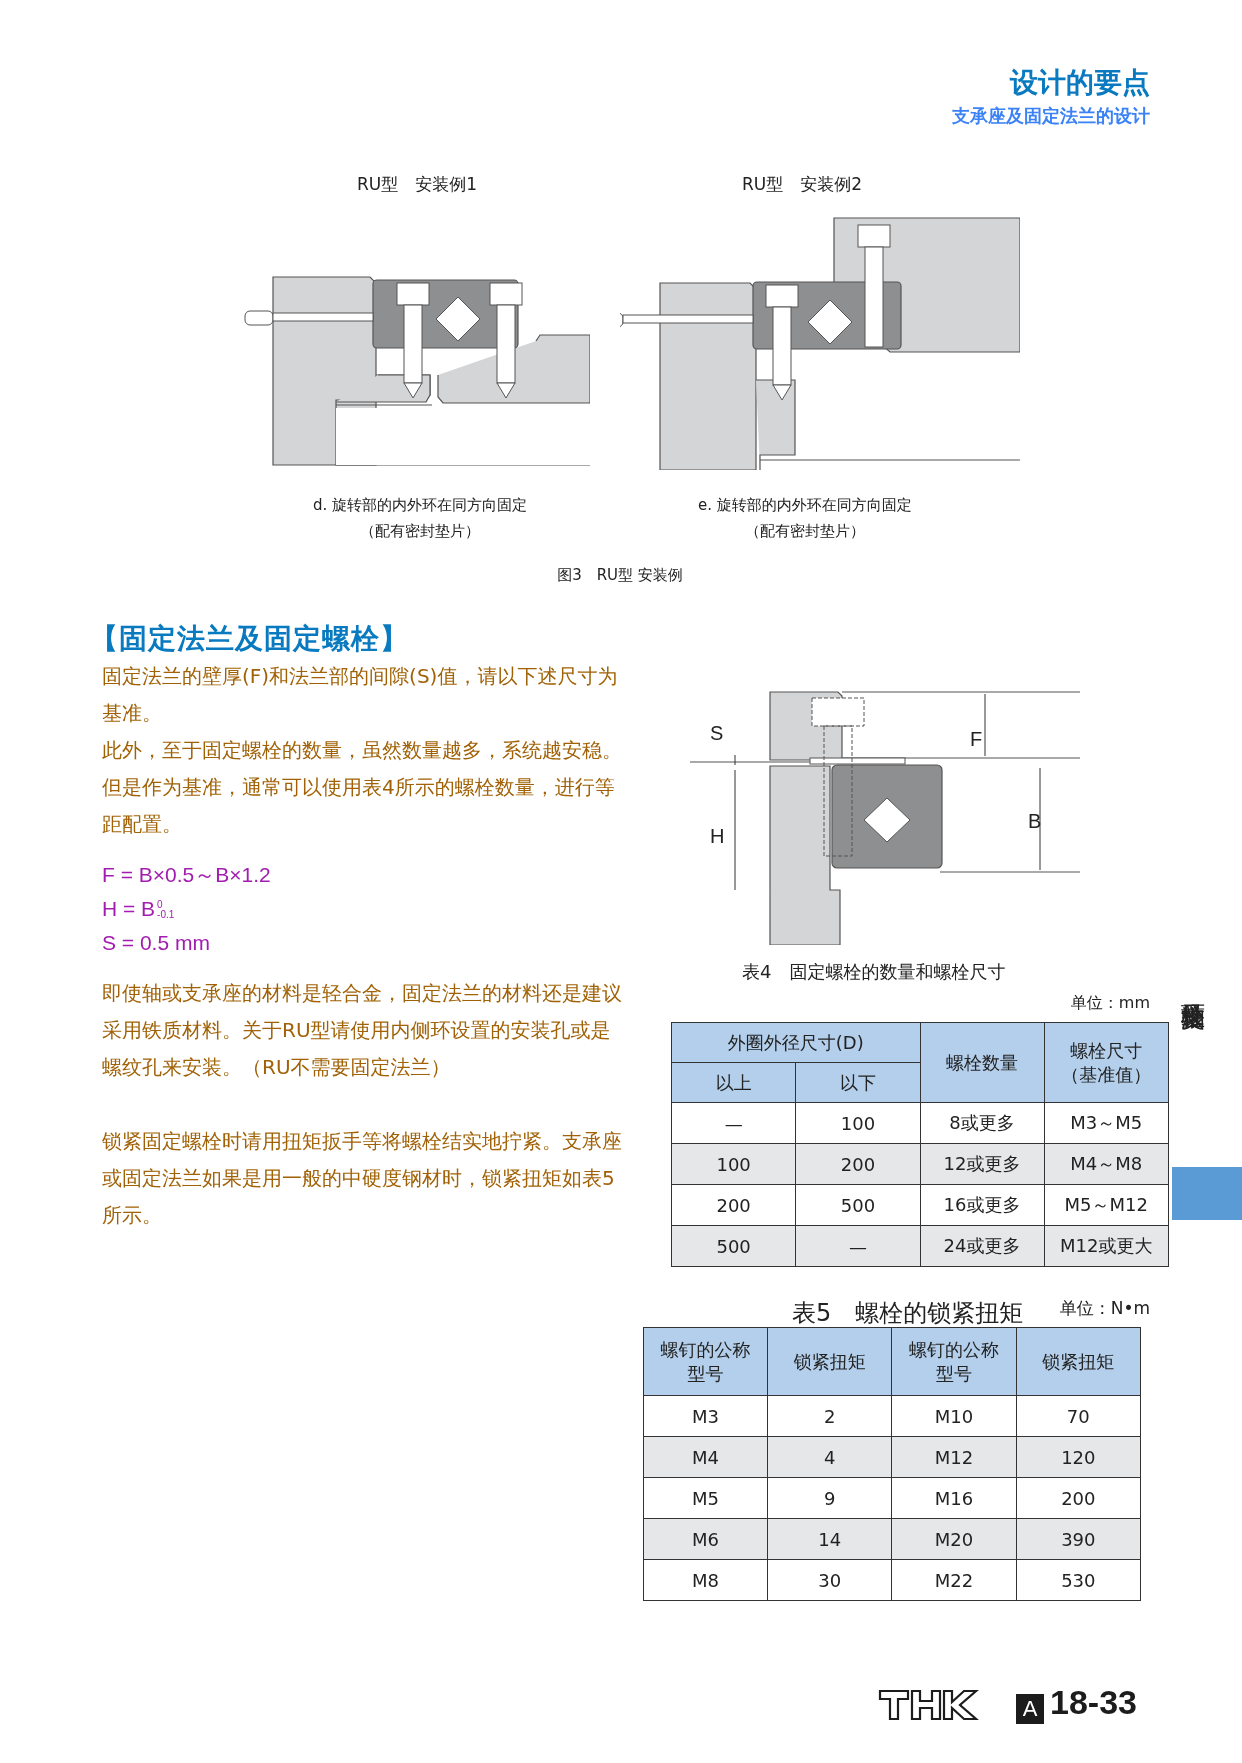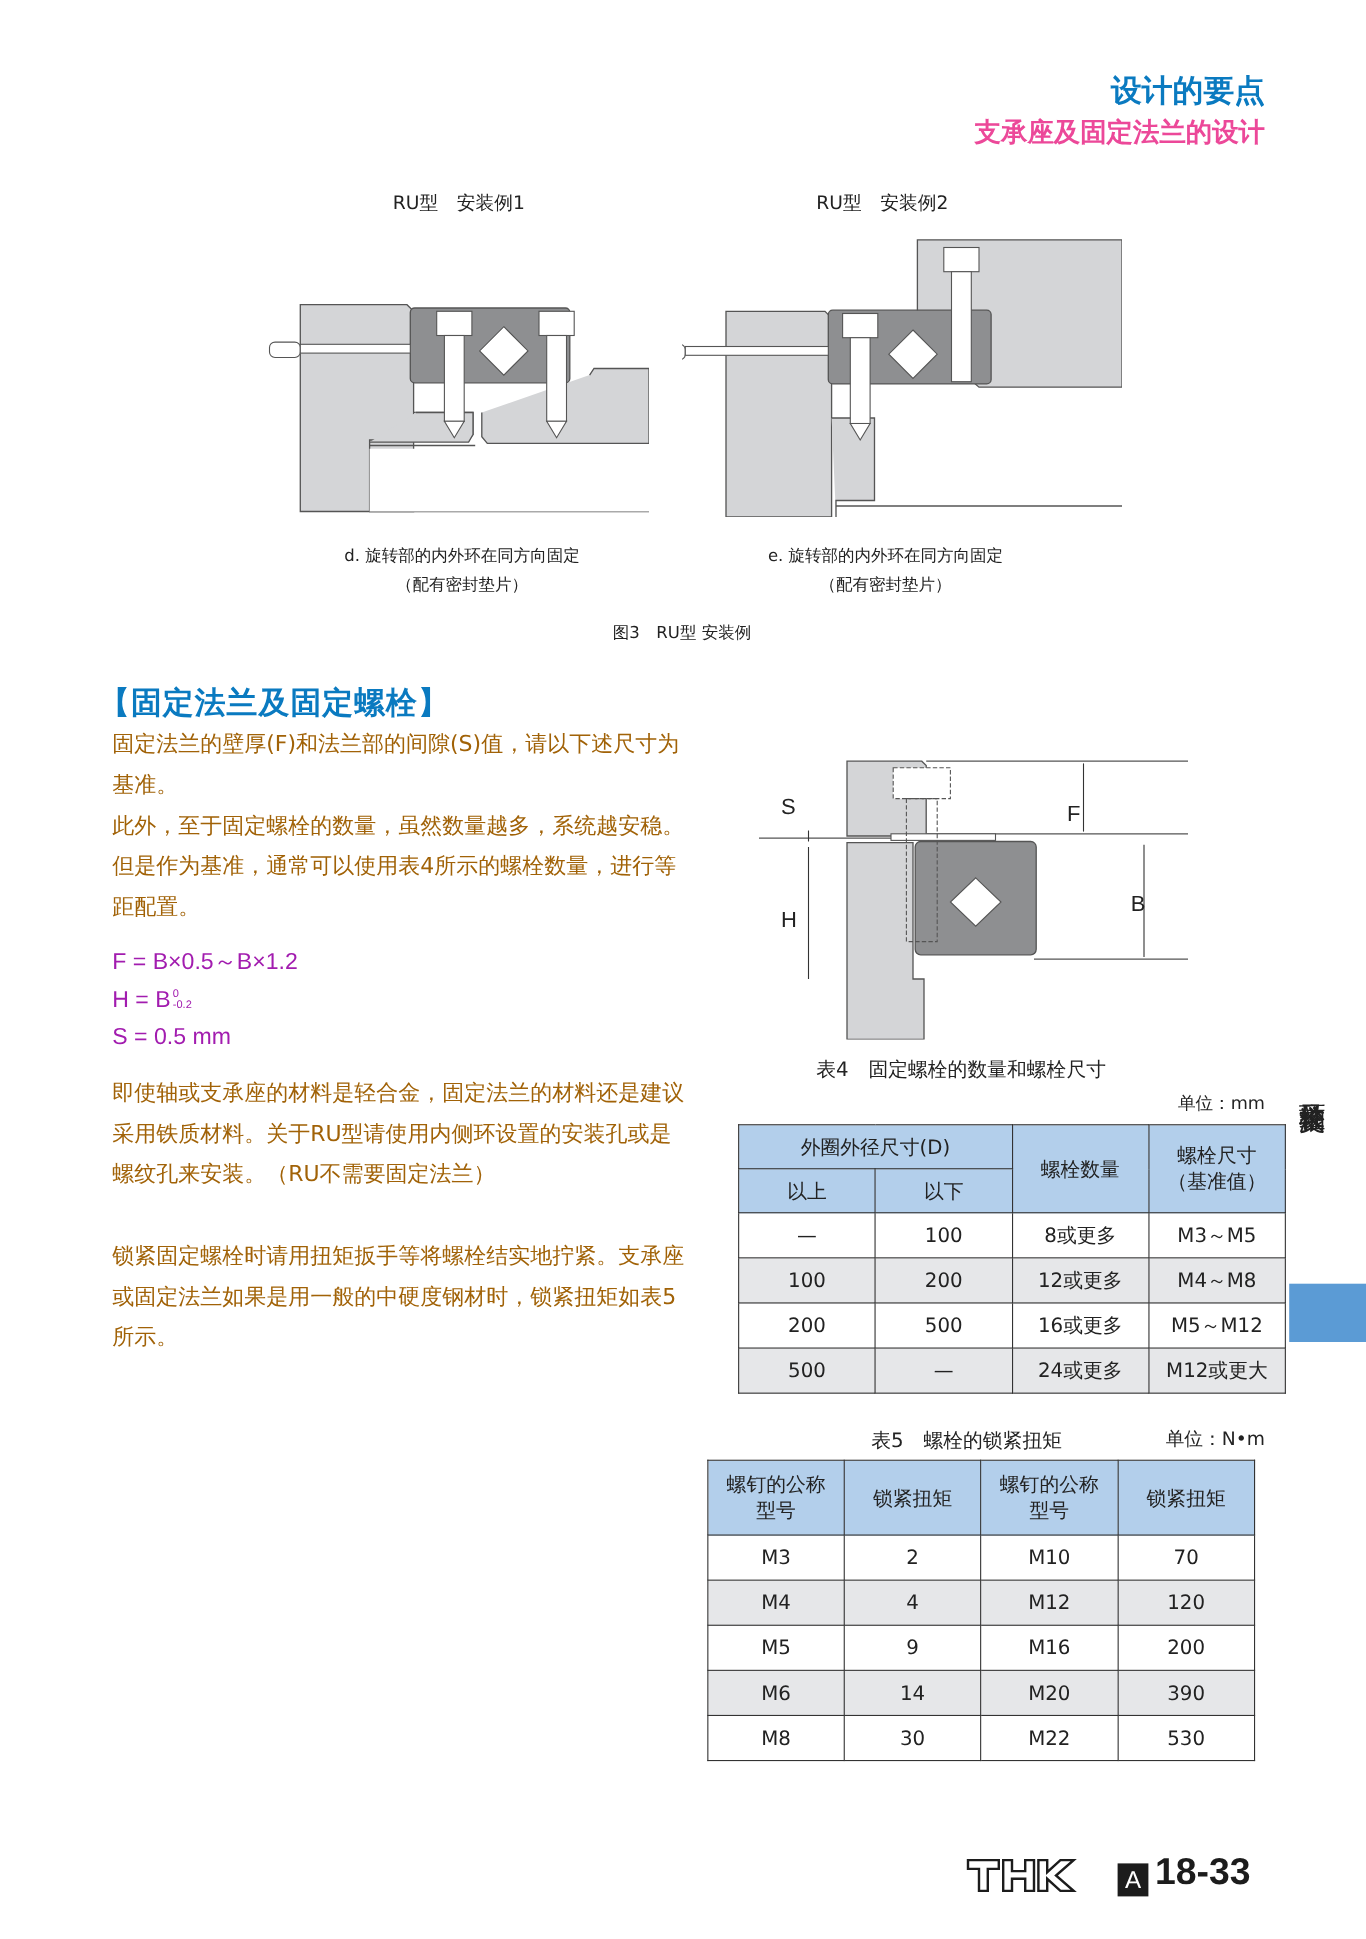--- a/index.html
+++ b/index.html
@@ -1,20 +1,20 @@
 <!DOCTYPE html>
 <html><head>
 <meta charset="utf-8">
 <style>
   html, body { margin:0; padding:0; background:#ffffff; }
   body { width:1242px; height:1763px; position:relative; overflow:hidden;
          font-family:"DejaVu Sans","Liberation Sans",sans-serif; color:#222; }
   .abs { position:absolute; }
   .hdr-title { right:92px; top:64px; font-size:28px; font-weight:bold; color:#0a7ac0;text-align:center; }
-  .hdr-sub { right:92px; top:104px; font-size:24px; font-weight:bold; color:#ec4899; }
+  .hdr-sub { right:92px; top:104px; font-size:18px; font-weight:bold; color:#3b82f6; }
   .fig-label { font-size:17px; color:#222; }
   .caption { font-size:15px; color:#222; text-align:center; line-height:26px; }
   .section-title { left:90px; top:620px; font-size:28px; font-weight:bold; color:#0a7ac0; letter-spacing:1px; }
   .para { left:102px; width:520px; font-size:20px; line-height:37px; color:#a16207; }
   .formula { left:102px; font-size:21px; line-height:34px; color:#a21caf; font-family:"Liberation Sans",sans-serif; }
   .sup { position:relative; display:inline-block; font-size:10px; line-height:10px; vertical-align:middle; margin-left:2px; }
   .sup span { display:block; }
   table.data { border-collapse:collapse; position:absolute; font-size:18px; }
   table.data td, table.data th { border:1.5px solid #333; text-align:center; font-weight:normal; color:#222; }
   table.data th { background:#b3cfeb; }
@@ -86,21 +86,21 @@
   <div>（配有密封垫片）</div>
 </div>
 <div class="abs caption" style="left:460px;top:562px;width:320px;">图3　RU型 安装例</div>
 
 <div class="abs section-title">【固定法兰及固定螺栓】</div>
 <div class="abs para" style="top:658px;">固定法兰的壁厚(F)和法兰部的间隙(S)值，请以下述尺寸为基准。</div>
 <div class="abs para" style="top:732px;">此外，至于固定螺栓的数量，虽然数量越多，系统越安稳。但是作为基准，通常可以使用表4所示的螺栓数量，进行等距配置。</div>
 
 <div class="abs formula" style="top:858px;">F = B×0.5～B×1.2</div>
 <div class="abs formula" style="top:892px;">
-  <span>H = B</span><span class="sup"><span>0</span><span>-0.2</span></span>
+  <span>H = B</span><span class="sup"><span>0</span><span>-0.1</span></span>
 </div>
 <div class="abs formula" style="top:926px;">S = 0.5 mm</div>
 
 <div class="abs para" style="top:975px;">即使轴或支承座的材料是轻合金，固定法兰的材料还是建议采用铁质材料。关于RU型请使用内侧环设置的安装孔或是螺纹孔来安装。（RU不需要固定法兰）</div>
 <div class="abs para" style="top:1123px;">锁紧固定螺栓时请用扭矩扳手等将螺栓结实地拧紧。支承座或固定法兰如果是用一般的中硬度钢材时，锁紧扭矩如表5所示。</div>
 
 <svg class="abs" style="left:690px;top:690px;" width="390" height="255">
   <g stroke="#555" stroke-width="1.2">
     <path d="M80 2 L148 2 L152 6 L152 70 L80 70 L80 6 Z" fill="#d4d5d7"></path>
     <path d="M80 76 L140 76 L140 200 L150 200 L150 255 L80 255 Z" fill="#d4d5d7"></path>
@@ -164,21 +164,21 @@
   </tr>
   <tr class="alt" style="height:41px;">
     <td>500</td>
     <td>—</td>
     <td>24或更多</td>
     <td>M12或更大</td>
   </tr>
 </tbody>
   </table>
 
-<div class="abs" style="left:792px;top:1297px;font-size:18px;">表5　螺栓的锁紧扭矩</div>
+<div class="abs" style="left:792px;top:1297px;font-size:24px;">表5　螺栓的锁紧扭矩</div>
 <div class="abs" style="right:92px;top:1297px;font-size:17px;">单位：N•m</div>
 <table class="data" style="left:643px;top:1327px;width:498px;">
   <tbody>
       <tr style="height:68px;">
     <th style="width:124px;line-height:24px;">
       <div>螺钉的公称</div>
       <div>型号</div>
     </th>
     <th style="width:124px;">锁紧扭矩</th>
     <th style="width:124px;line-height:24px;">

